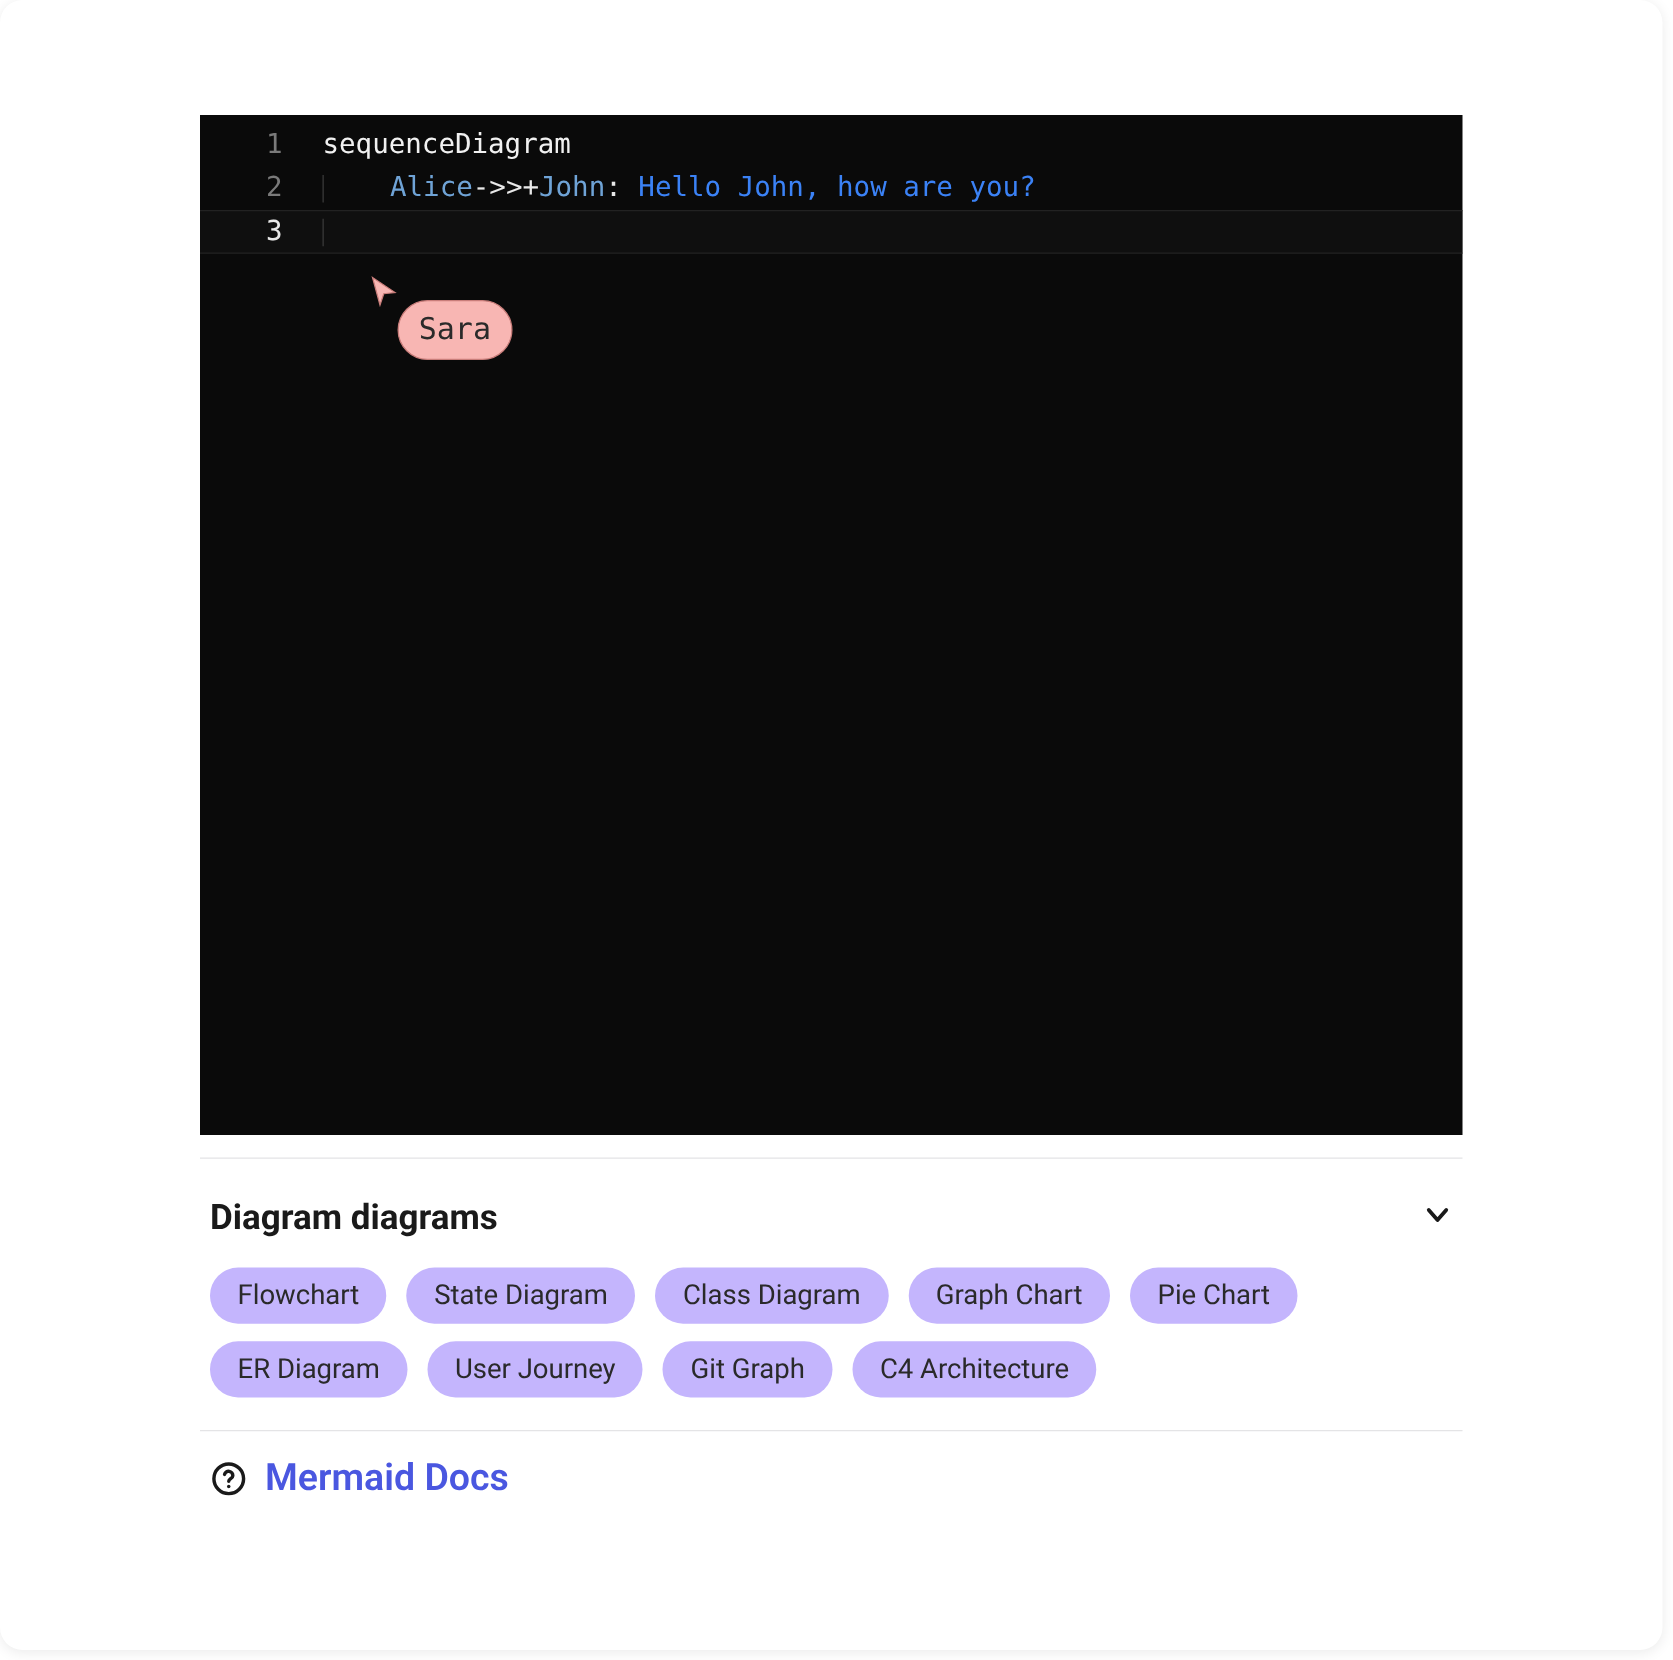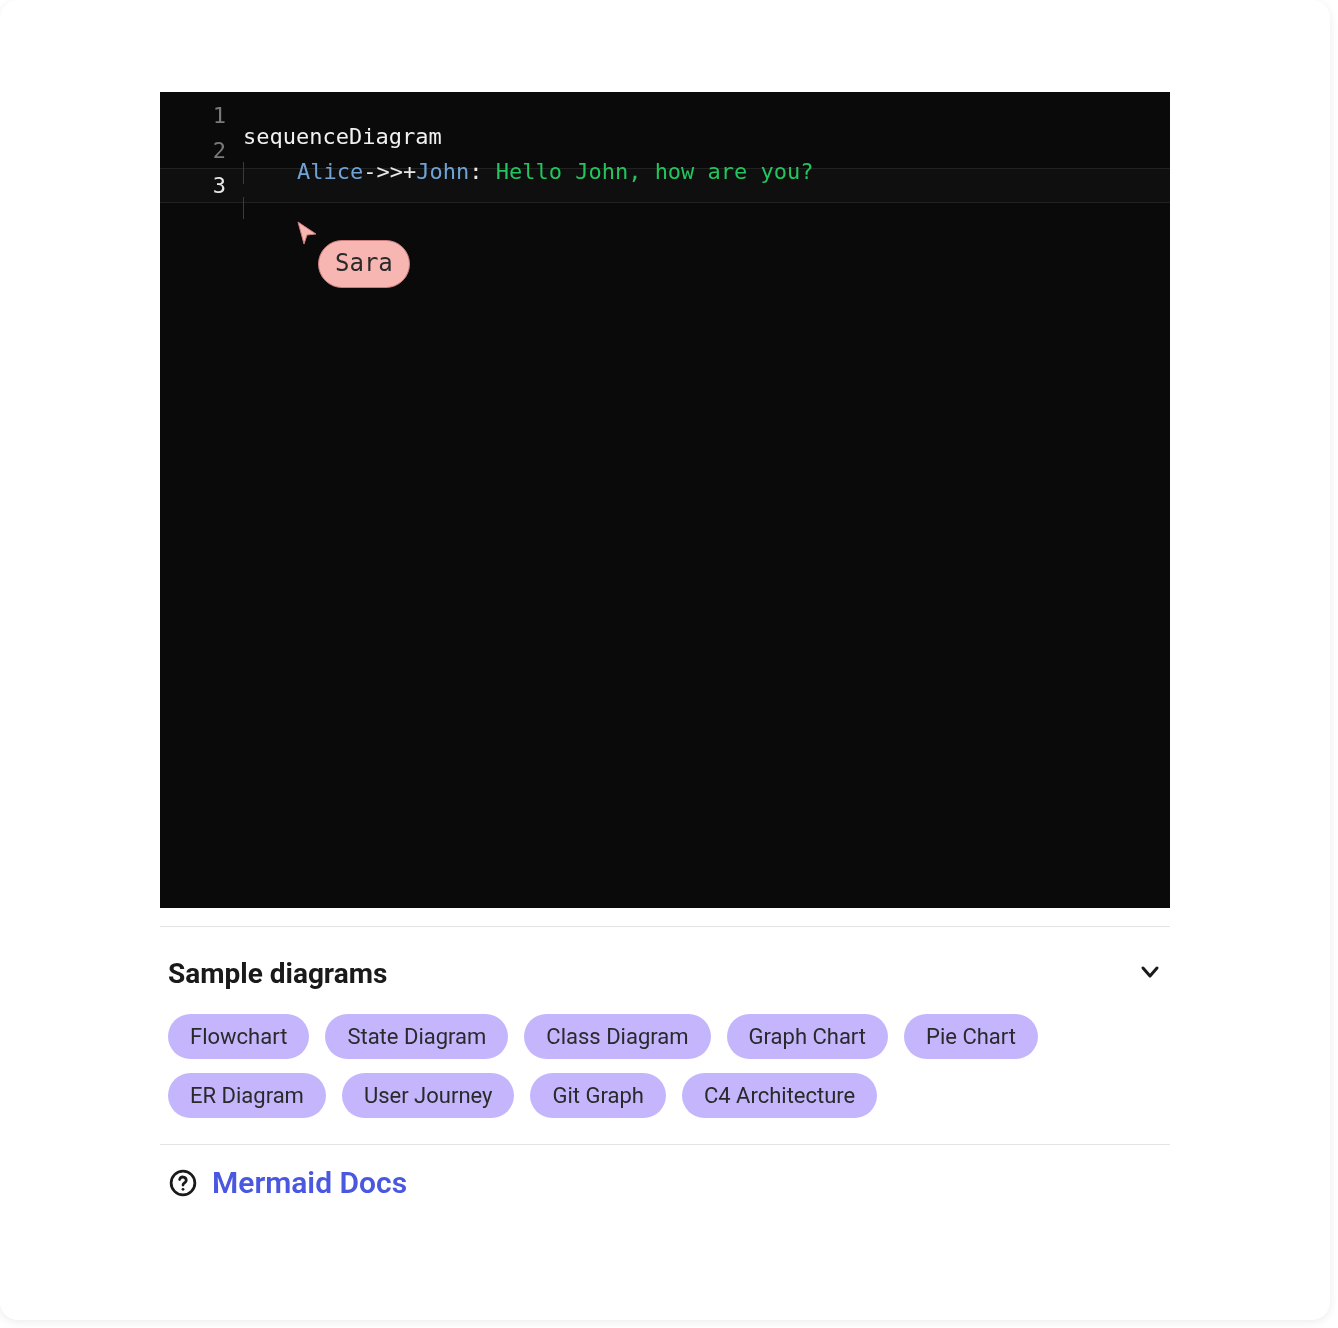--- a/index.html
+++ b/index.html
@@ -29,34 +29,34 @@
     left: 0; top: 0;
     width: 82px;
     padding-top: 6px;
     color: #7a7a7a;
     text-align: right;
   }
   .gutter div { padding-right: 16px; height: 35px; }
   .gutter .active { color: #e8e8e8; font-weight: 500; }
   .lines {
     position: absolute;
-    left: 83px; right: 0; top: 6px; margin-top: 21px;
+    left: 98px; right: 0; top: 6px;
   }
   .line { height: 35px; white-space: pre; }
   .line .indent-guide {
     display: inline-block;
     border-left: 1px solid #3b3b3b;
     height: 22px;
     vertical-align: middle;
     margin-right: 0;
   }
   .tok-key { color: #f1f1f1; }
   .tok-actor { color: #6fa3d6; }
   .tok-punc { color: #e8e8e8; }
-  .tok-msg { color: #22c55e; }
+  .tok-msg { color: #3b82f6; }
   .line3-band {
     position: absolute;
     left: 0; right: 0;
     top: calc(6px + 70px);
     height: 35px;
     border-top: 1px solid #222;
     border-bottom: 1px solid #222;
     background: #0f0f0f;
   }
   .cursor-overlay {
@@ -152,21 +152,21 @@
       <svg width="24" height="26" viewBox="0 0 24 26">
         <path d="M2 2 L20 14 L11 15 L8 24 Z" fill="#f8b6b3" stroke="#c97d7a" stroke-width="1"></path>
       </svg>
       <span class="cursor-badge">Sara</span>
     </div>
   </div>
 
   <div class="section-divider"></div>
 
   <div class="samples-header">
-    <h2>Sample diagrams</h2>
+    <h2>Diagram diagrams</h2>
     <span class="chevron">
       <svg width="24" height="24" viewBox="0 0 24 24">
           <path d="M5 8 L12 16 L19 8" fill="none" stroke="currentColor" stroke-width="3" stroke-linecap="round" stroke-linejoin="round"></path>
         </svg>
     </span>
   </div>
 
   <div class="chips">
     <button class="chip">Flowchart</button>
     <button class="chip">State Diagram</button>

